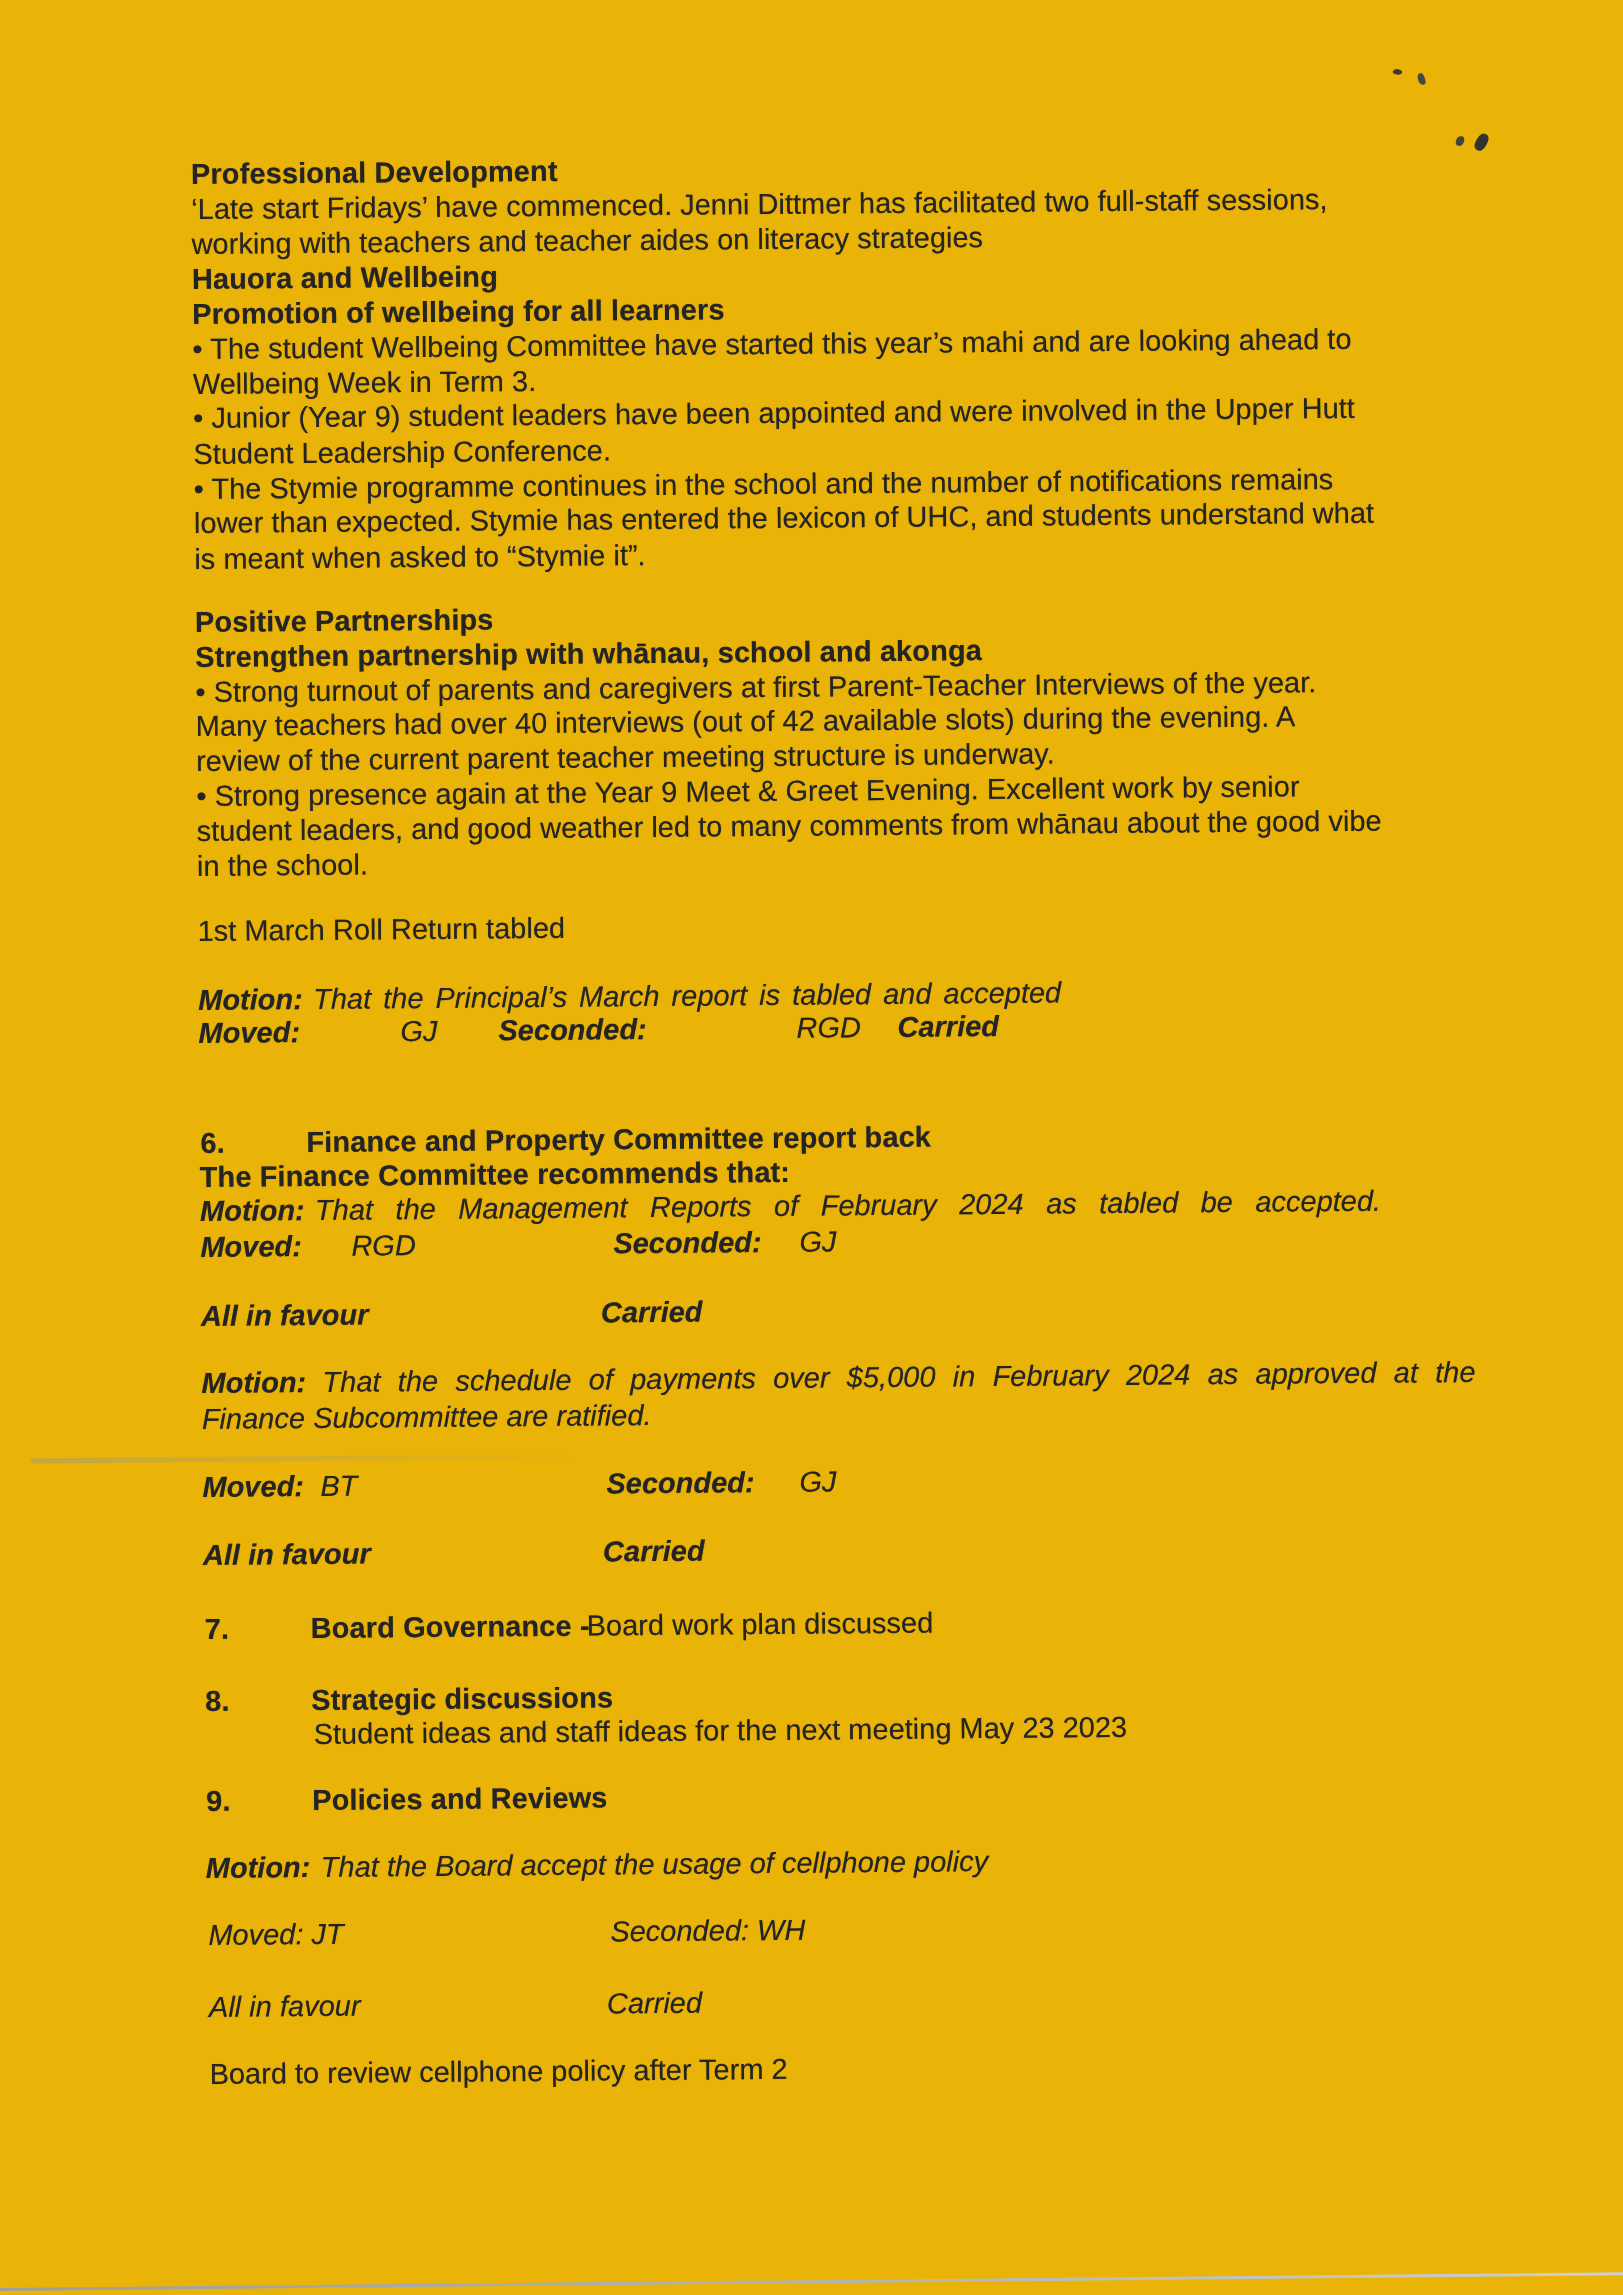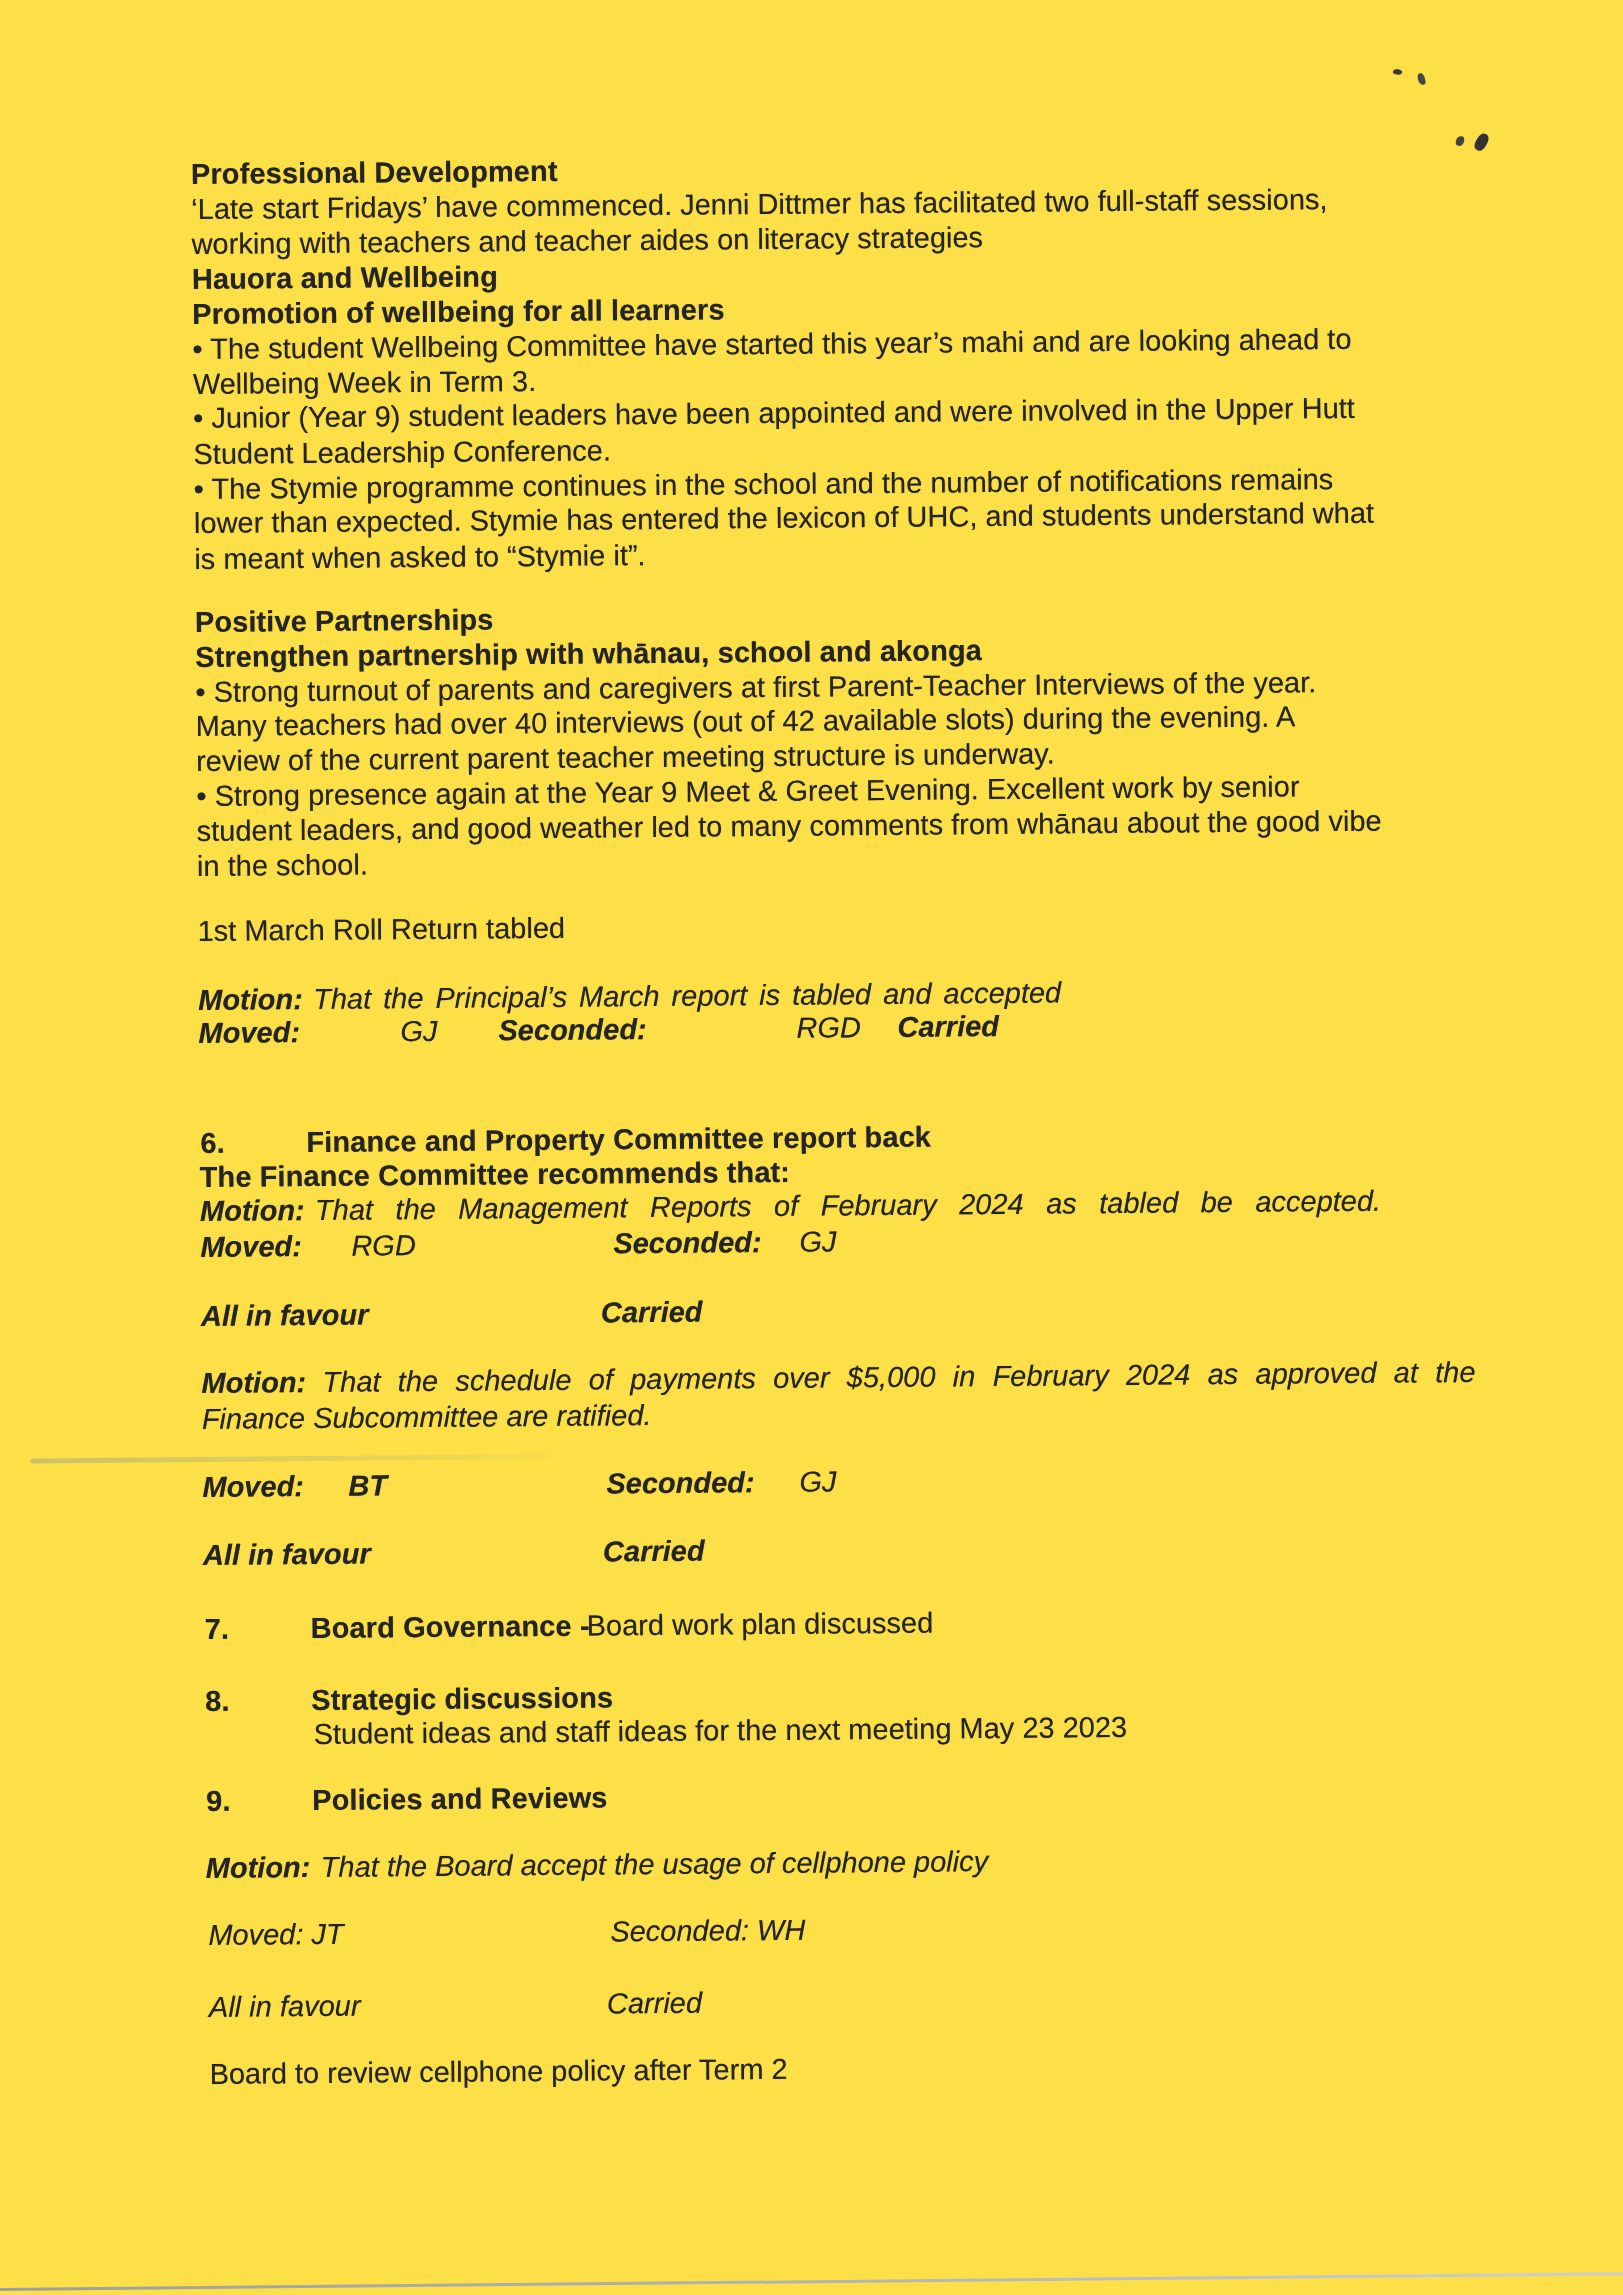--- a/index.html
+++ b/index.html
@@ -5,21 +5,21 @@
   html,body{margin:0;padding:0;}
   body{
     width:1623px;height:2295px;
     background:#ffffff;
     overflow:hidden;
     font-family:"Liberation Sans","DejaVu Sans",sans-serif;
     position:relative;
   }
   .page{
     position:absolute;inset:0;
-    background:#fde047;
+    background:#eab308;
   }
   .text-layer{
     position:absolute;inset:0;
     transform:rotate(-0.5deg);
     transform-origin:196px 981px;
   }
   .line{
     position:absolute;
     left:0;width:100%;
     height:35px;
@@ -163,21 +163,21 @@
       </div>
       <div class="line" style="top: 1367px; word-spacing: 9.2px;">
         <span class="run bi" style="left: 198px;">Motion:</span>
         <span class="run i" style="left: 319px;">That the schedule of payments over $5,000 in February 2024 as approved at the</span>
       </div>
       <div class="line" style="top: 1403px;">
         <span class="run i" style="left: 198px;">Finance Subcommittee are ratified.</span>
       </div>
       <div class="line" style="top: 1471px;">
         <span class="run bi" style="left: 198px;">Moved:</span>
-        <span class="run i" style="left: 344px; font-weight: bold;">BT</span>
+        <span class="run i" style="left: 316px;">BT</span>
         <span class="run bi" style="left: 602px;">Seconded:</span>
         <span class="run i" style="left: 795px;">GJ</span>
       </div>
       <div class="line" style="top: 1539px;">
         <span class="run bi" style="left: 198px;">All in favour</span>
         <span class="run bi" style="left: 598px;">Carried</span>
       </div>
       <div class="line" style="top: 1613px;">
         <span class="run b" style="left: 199px;">7.</span>
         <span class="run b" style="left: 305px;">Board Governance -</span>

